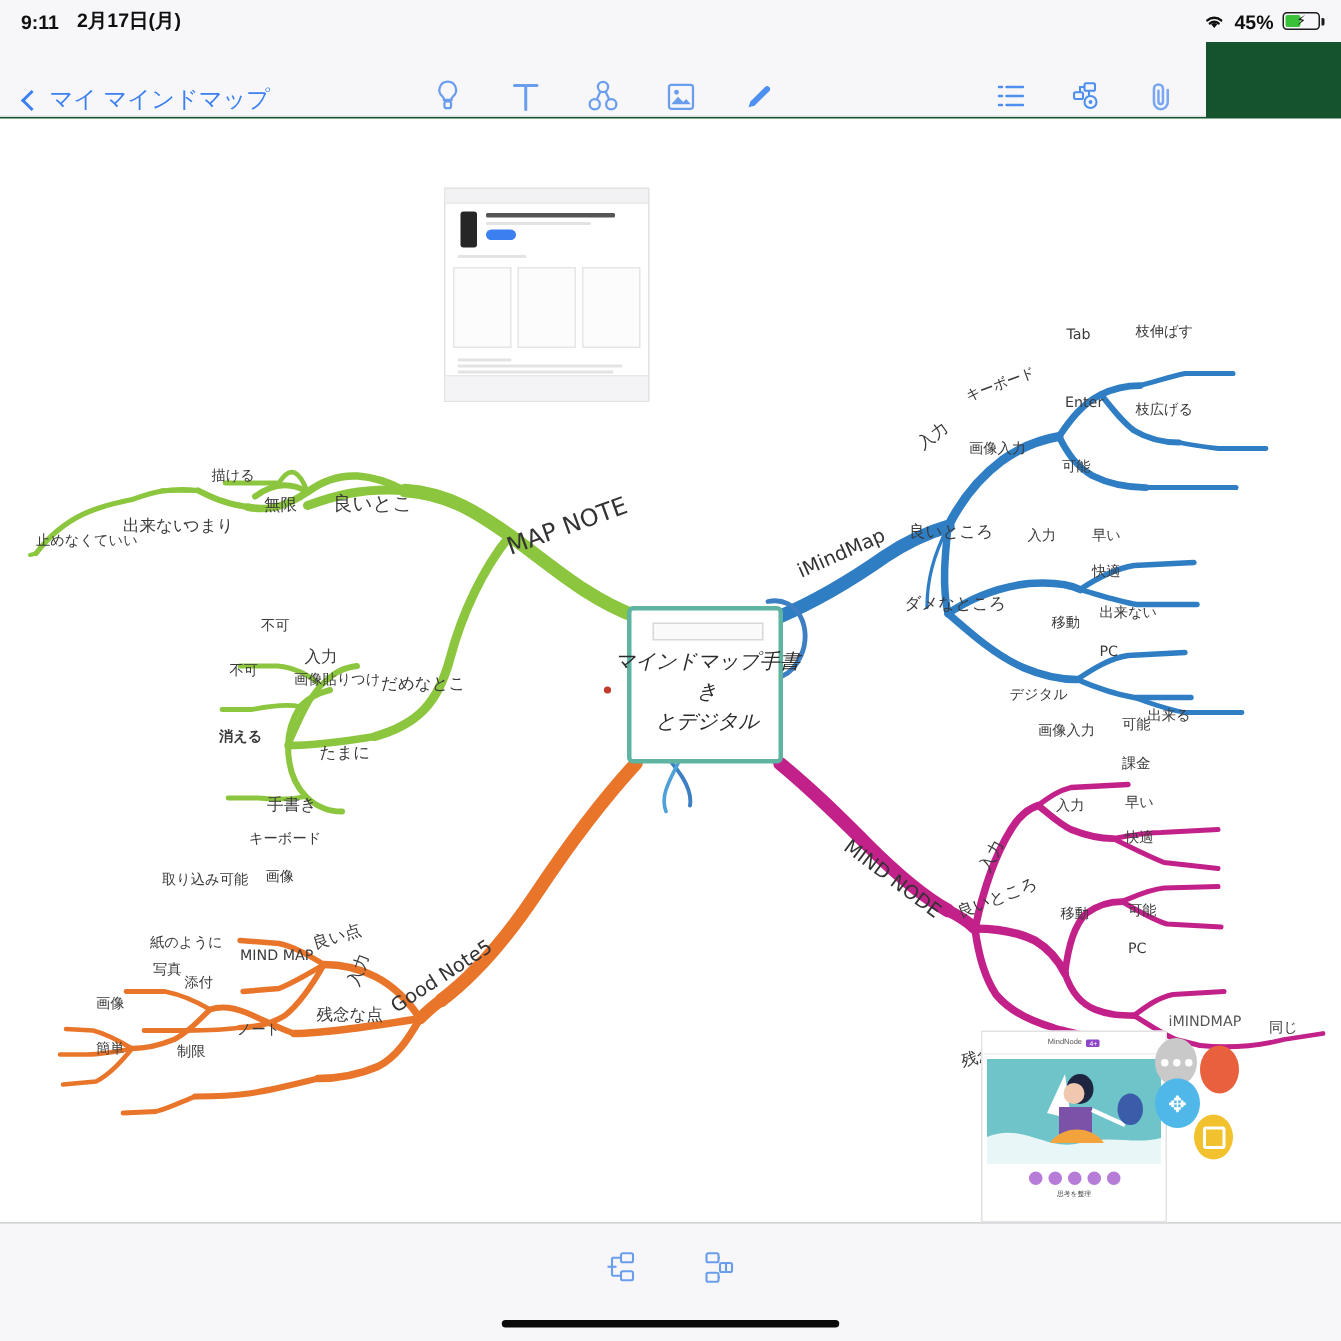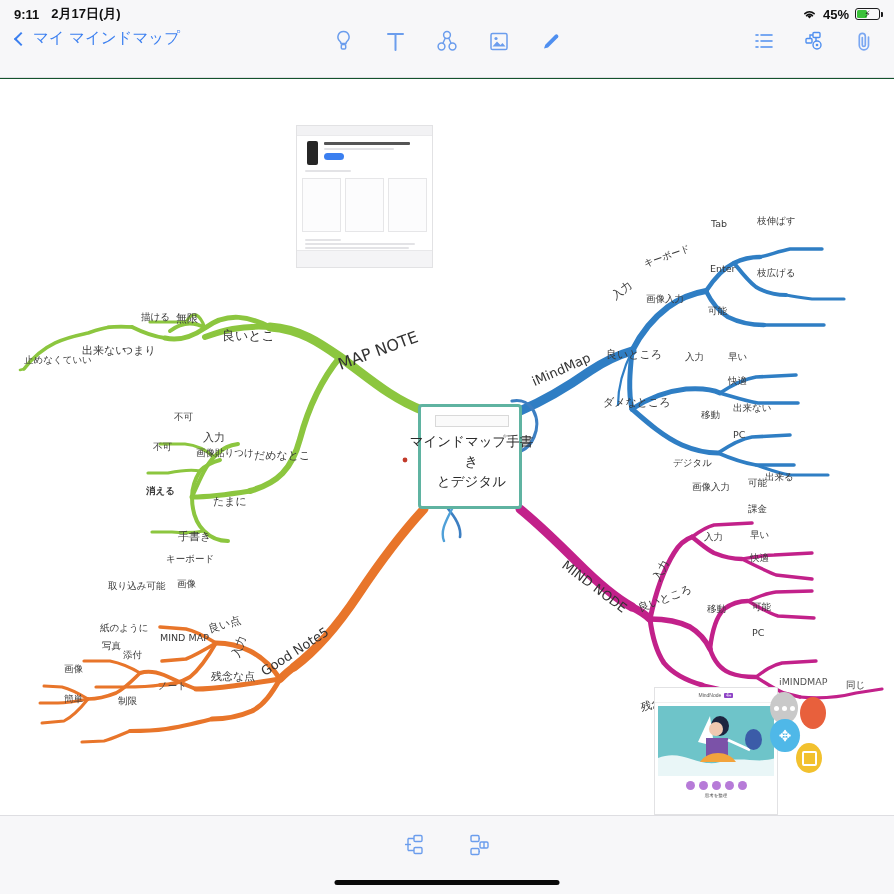--- a/index.html
+++ b/index.html
@@ -16,22 +16,22 @@
     display:flex;align-items:center;justify-content:space-between;padding:0 14px;box-sizing:border-box;}
   .status-left{display:flex;align-items:center;gap:12px;font-size:13px;font-weight:bold;color:#101010;}
   .status-right{display:flex;align-items:center;gap:6px;font-size:13px;font-weight:bold;color:#101010;}
   .wifi{width:15px;height:12px;position:relative;}
   .batt{width:25px;height:12px;border:1.5px solid #1c1c1e;border-radius:3px;position:relative;box-sizing:border-box;}
   .batt::after{content:"";position:absolute;right:-4px;top:3px;width:2px;height:5px;background:#1c1c1e;border-radius:0 1px 1px 0;}
   .batt .fill{position:absolute;left:1px;top:1px;bottom:1px;width:45%;background:#3ac13a;border-radius:1.5px;}
   .batt .bolt{position:absolute;left:50%;top:50%;transform:translate(-50%,-50%);font-size:9px;color:#0b0b0b;line-height:1;}
 
   
-  .navbar{position:absolute;top:28px;left:0;width:894px;height:50px;background:#f7f7f9;
-    border-bottom:1px solid #dedee2;box-sizing:border-box;display:flex;align-items:flex-start;}
+  .navbar{position:absolute;top:28px;left:0;width:804px;height:50px;background:#f7f7f9;
+    border-bottom:1px solid #dedee2;box-sizing:border-box;display:flex;align-items:flex-end;}
   .nav-back{display:flex;align-items:center;gap:7px;color:#3b7ff0;font-size:15.5px;margin-left:16px;cursor:pointer;}
   .chev{display:inline-block;width:8px;height:8px;border-left:2px solid #3b7ff0;border-bottom:2px solid #3b7ff0;
     transform:rotate(45deg);}
   .nav-center{position:absolute;left:50%;transform:translateX(-50%);display:flex;align-items:center;gap:28px;}
   .nav-right{position:absolute;right:18px;display:flex;align-items:center;gap:26px;}
   .tool{width:24px;height:26px;display:flex;align-items:center;justify-content:center;cursor:pointer;}
   .tool svg{display:block;}
 
   
   .canvas{position:absolute;top:79px;left:0;width:894px;height:736px;background:#ffffff;overflow:hidden;}
@@ -41,21 +41,21 @@
   .lbl.s{font-size:9.5px;}
   .lbl.m{font-size:11px;}
   .lbl.l{font-size:13px;}
   .lbl.xl{font-size:16px;}
 
   
   .center-node{position:absolute;left:418px;top:325px;width:104px;height:105px;
     border:3px solid #5fb3a1;border-radius:4px;background:#ffffff;box-sizing:border-box;}
   .center-node .bar{position:absolute;left:14px;top:8px;width:72px;height:10px;border:1px solid #d9d9d9;background:#fafafa;}
   .center-text{position:absolute;left:404px;top:352px;width:135px;text-align:center;
-    font-size:13.5px;color:#2a2a2a;line-height:20px;font-family:"DejaVu Sans",sans-serif;}
+    font-size:13.5px;color:#2a2a2a;line-height:20px;font-family:"DejaVu Sans",sans-serif;font-style:italic;}
 
   
   .img-card{position:absolute;background:#ffffff;border:1px solid #e2e2e4;overflow:hidden;}
   .appstore{left:296px;top:46px;width:135px;height:141px;}
   .mindnode{left:654px;top:608px;width:122px;height:126px;}
 
   .as-top{height:9px;background:#f2f2f4;border-bottom:1px solid #eaeaec;}
   .as-row{display:flex;gap:4px;padding:5px;}
   .as-thumb{flex:1;height:52px;border:1px solid #e6e6e8;background:#fcfcfd;}
   .as-line{height:2px;background:#e3e3e6;margin:2px 8px;border-radius:1px;}
@@ -303,21 +303,21 @@
       <div>マインドマップ手書き</div>
       <div>とデジタル</div>
     </div>
 
     <div class="lbl xl" style="left:336px;top:262px;transform:rotate(-20deg);color:#333;font-weight:500;">MAP NOTE</div>
     <div class="lbl l" style="left:530px;top:283px;transform:rotate(-24deg);color:#333;">iMindMap</div>
     <div class="lbl l" style="left:556px;top:500px;transform:rotate(37deg);color:#333;">MIND NODE</div>
     <div class="lbl l" style="left:256px;top:565px;transform:rotate(-33deg);color:#333;">Good Note5</div>
 
     <div class="lbl l" style="left:222px;top:248px;">良いとこ</div>
-    <div class="lbl m" style="left:176px;top:232px;">無限</div>
+    <div class="lbl m" style="left:176px;top:250px;">無限</div>
     <div class="lbl s" style="left:141px;top:232px;">描ける</div>
     <div class="lbl m" style="left:122px;top:264px;">つまり</div>
     <div class="lbl m" style="left:82px;top:264px;">出来ない</div>
     <div class="lbl s" style="left:24px;top:275px;">止めなくていい</div>
 
     <div class="lbl m" style="left:254px;top:369px;">だめなとこ</div>
     <div class="lbl m" style="left:203px;top:351px;">入力</div>
     <div class="lbl s" style="left:174px;top:332px;">不可</div>
     <div class="lbl s" style="left:196px;top:368px;">画像貼りつけ</div>
     <div class="lbl s" style="left:153px;top:362px;">不可</div>

